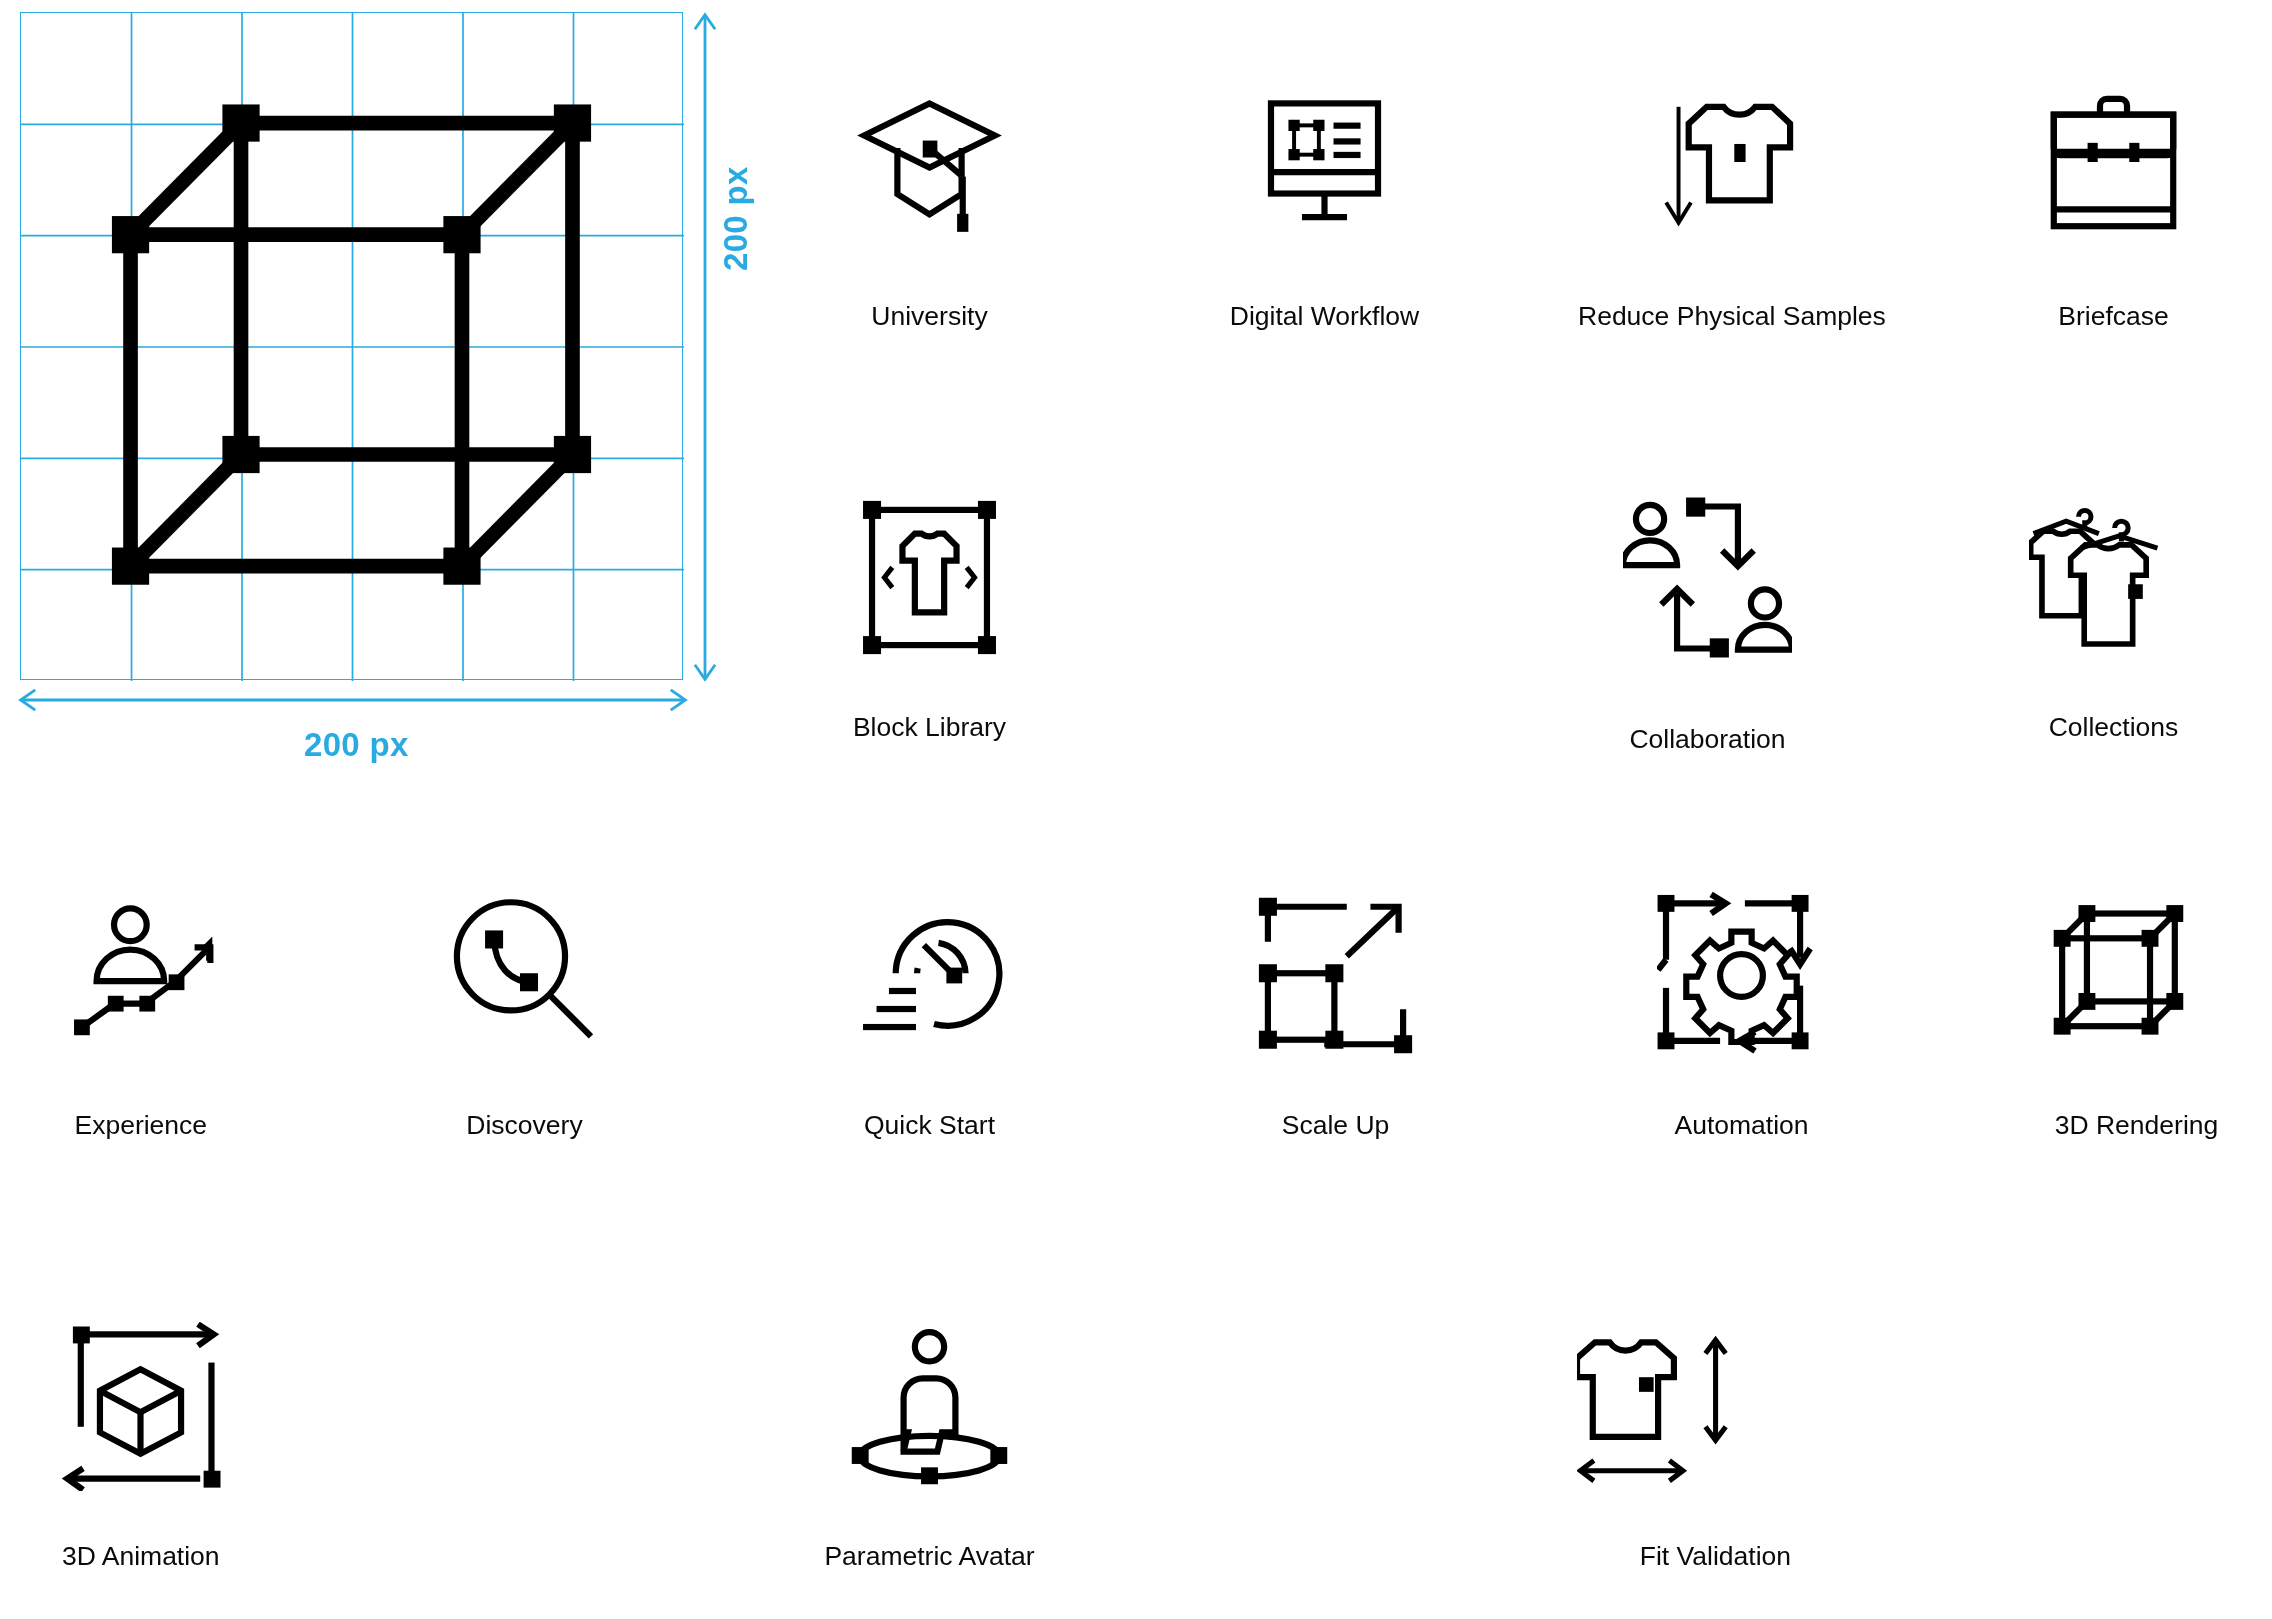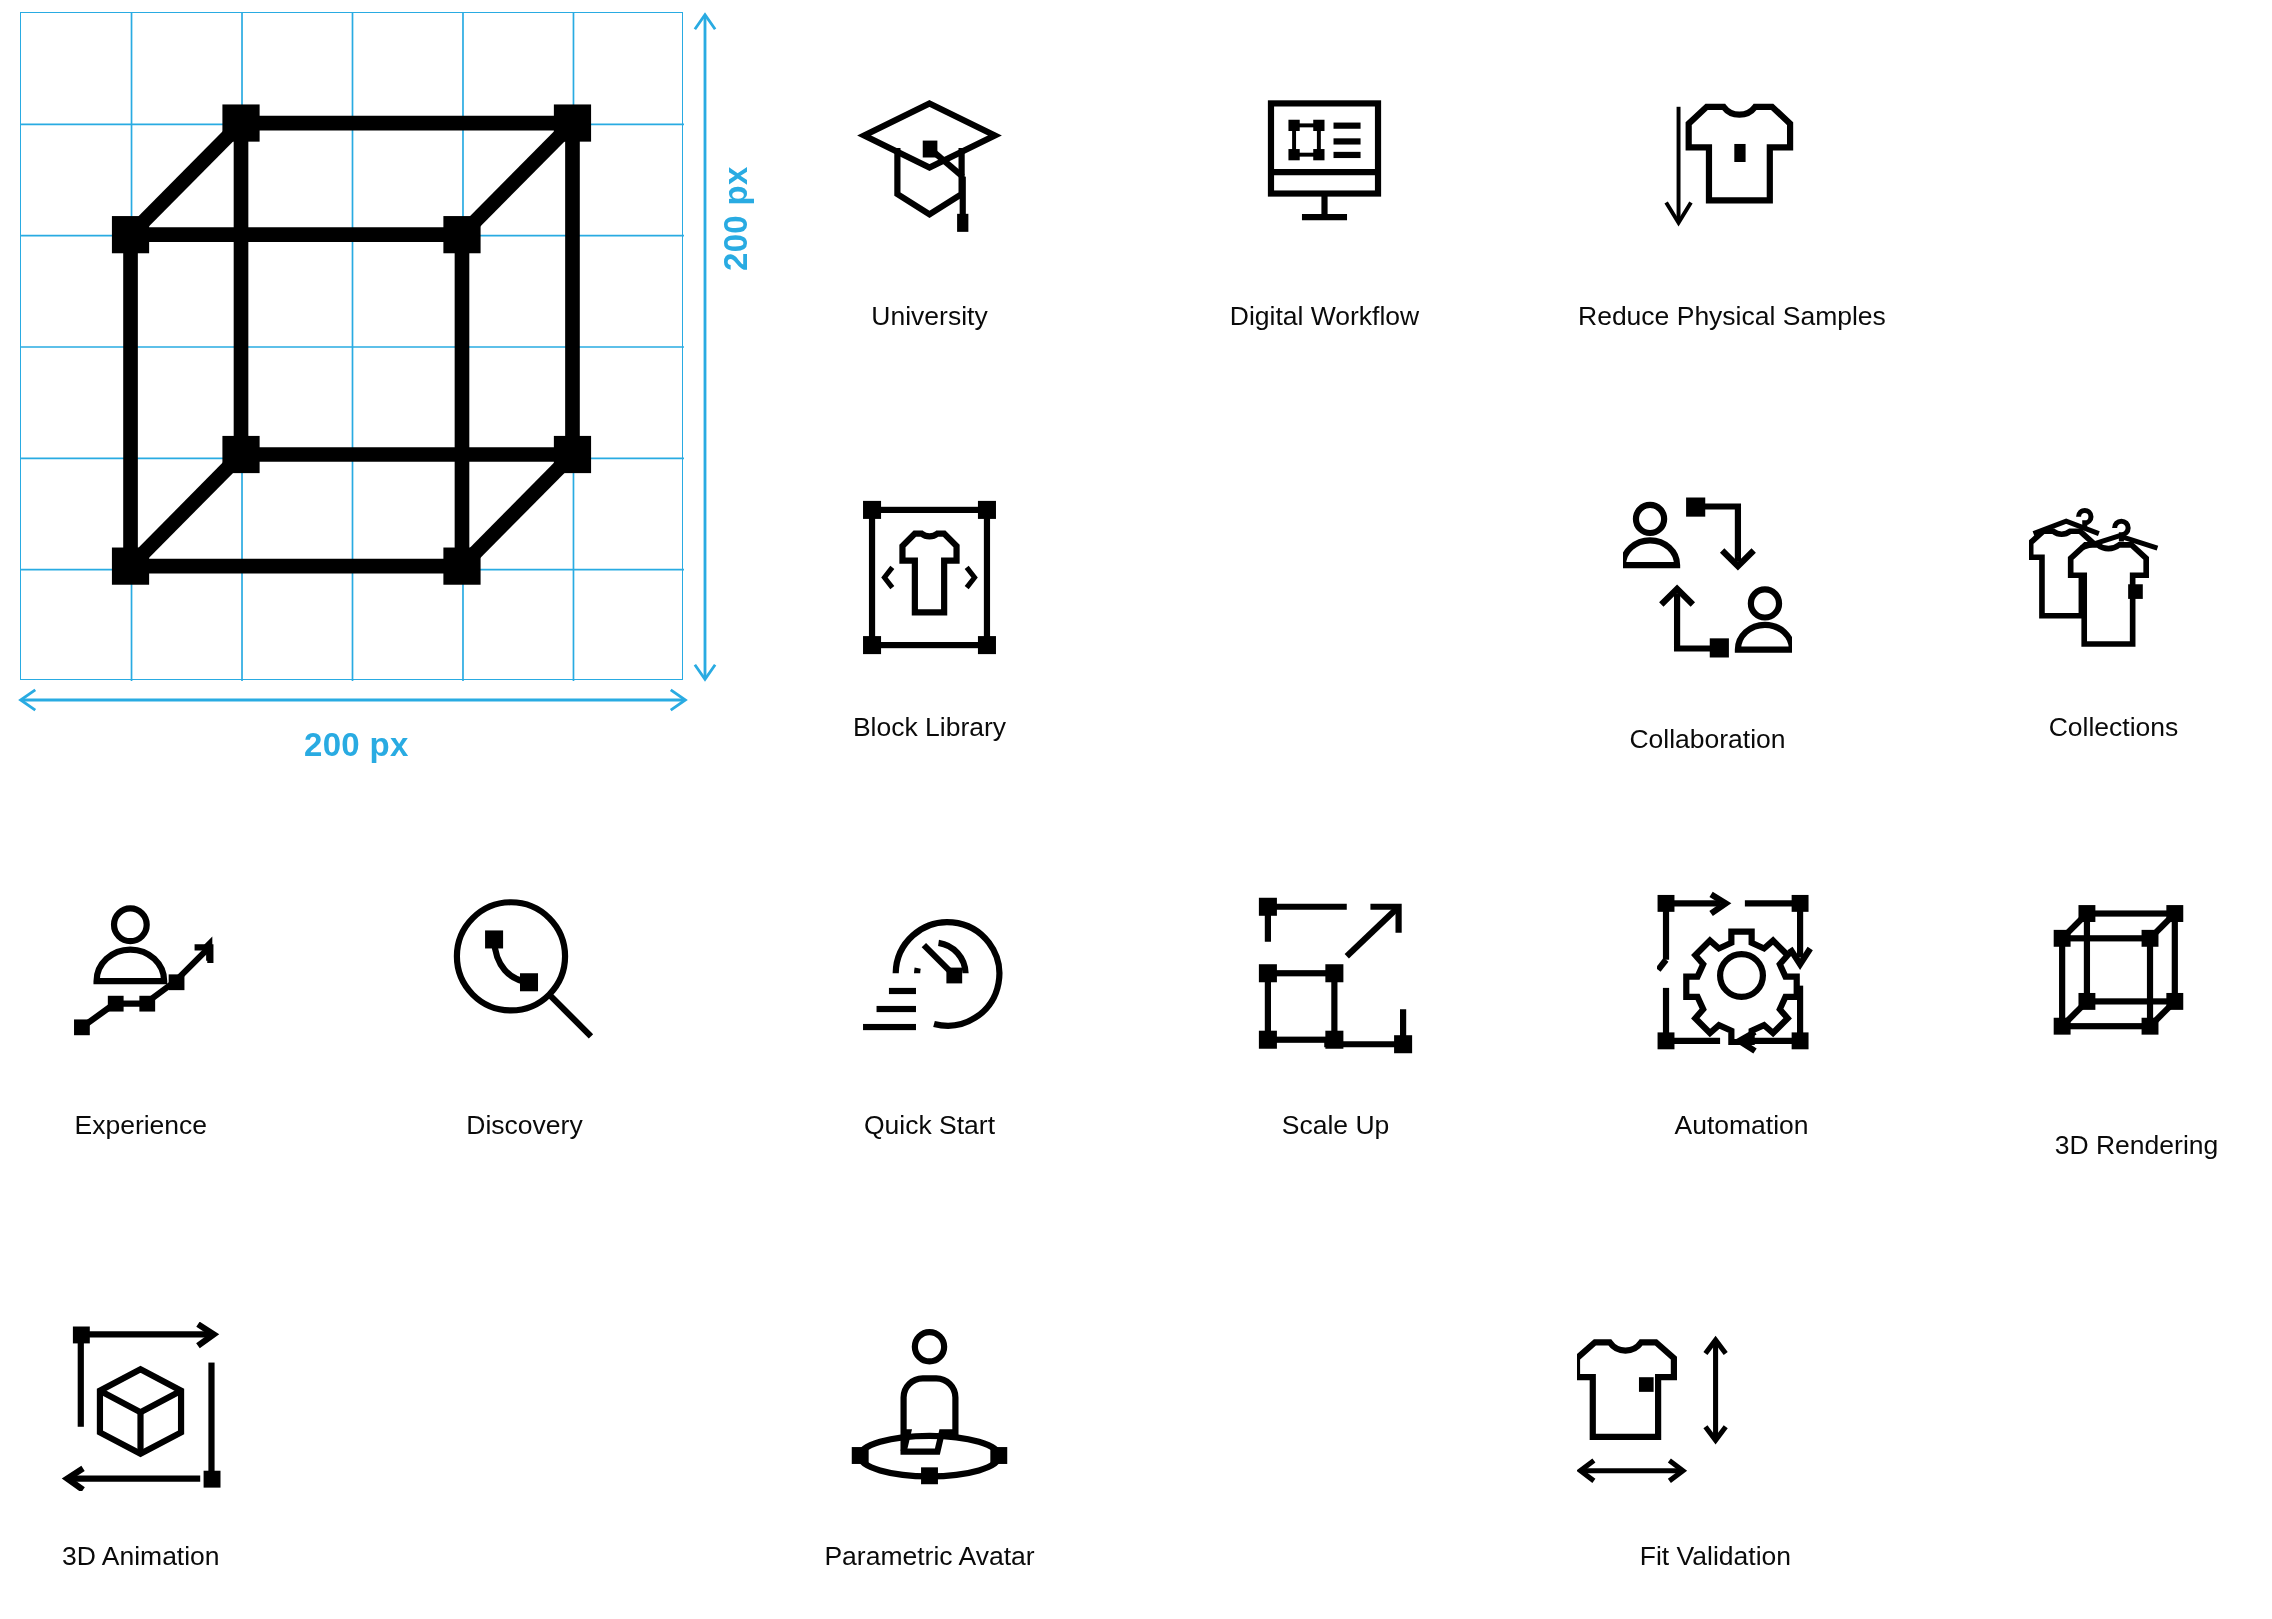--- a/index.html
+++ b/index.html
@@ -221,20 +221,38 @@
         <rect x="155" y="110" width="20" height="32" fill="#000"></rect>
         <g stroke="#000" stroke-width="7" fill="none">
           <line x1="56" y1="44" x2="56" y2="248"></line>
           <polyline points="34,214 56,250 78,214"></polyline>
         </g>
       </svg>
     </div>
     <div class="icon-label">Reduce Physical Samples</div>
   </div>
 
+  <div class="icon-cell" style="left:1984px; top:34px;">
+    <div class="icon-art">
+      <svg viewBox="0 0 300 300" width="169" height="169">
+        <g stroke="#000" stroke-width="11" fill="none">
+          <path d="M126,56 v-14 a12,12 0 0 1 12,-12 h24 a12,12 0 0 1 12,12 v14"></path>
+          <path d="M44,58 h212 v60 a12,12 0 0 1 -12,12 h-188 a12,12 0 0 1 -12,-12 z"></path>
+          <rect x="44" y="58" width="212" height="198"></rect>
+          <line x1="44" y1="124" x2="256" y2="124"></line>
+          <line x1="44" y1="226" x2="256" y2="226"></line>
+        </g>
+        <g fill="#000">
+          <rect x="104" y="108" width="18" height="34"></rect>
+          <rect x="178" y="108" width="18" height="34"></rect>
+        </g>
+      </svg>
+    </div>
+    <div class="icon-label">Briefcase</div>
+  </div>
 
   <div class="icon-cell" style="left:800px; top:445px;">
     <div class="icon-art">
       <svg viewBox="0 0 300 300" width="169" height="169">
         <g stroke="#000" stroke-width="11" fill="none">
           <rect x="48" y="30" width="204" height="240"></rect>
         </g>
         <g fill="#000">
           <rect x="32" y="14" width="32" height="32"></rect>
           <rect x="236" y="14" width="32" height="32"></rect>
@@ -412,21 +430,21 @@
           <rect x="1" y="7" width="30" height="30"></rect>
           <rect x="239" y="7" width="30" height="30"></rect>
           <rect x="1" y="251" width="30" height="30"></rect>
           <rect x="239" y="251" width="30" height="30"></rect>
         </g>
       </svg>
     </div>
     <div class="icon-label">Automation</div>
   </div>
 
-  <div class="icon-cell" style="left:2007px; top:843px;gap:20px;">
+  <div class="icon-cell" style="left:2007px; top:843px;">
     <div class="icon-art">
       <svg viewBox="0 0 300 300" width="169" height="169">
         <g stroke="#000" stroke-width="11" fill="none">
           <rect x="18" y="84" width="156" height="156"></rect>
           <rect x="62" y="40" width="156" height="156"></rect>
           <line x1="18" y1="84" x2="62" y2="40"></line>
           <line x1="174" y1="84" x2="218" y2="40"></line>
           <line x1="18" y1="240" x2="62" y2="196"></line>
           <line x1="174" y1="240" x2="218" y2="196"></line>
         </g>

